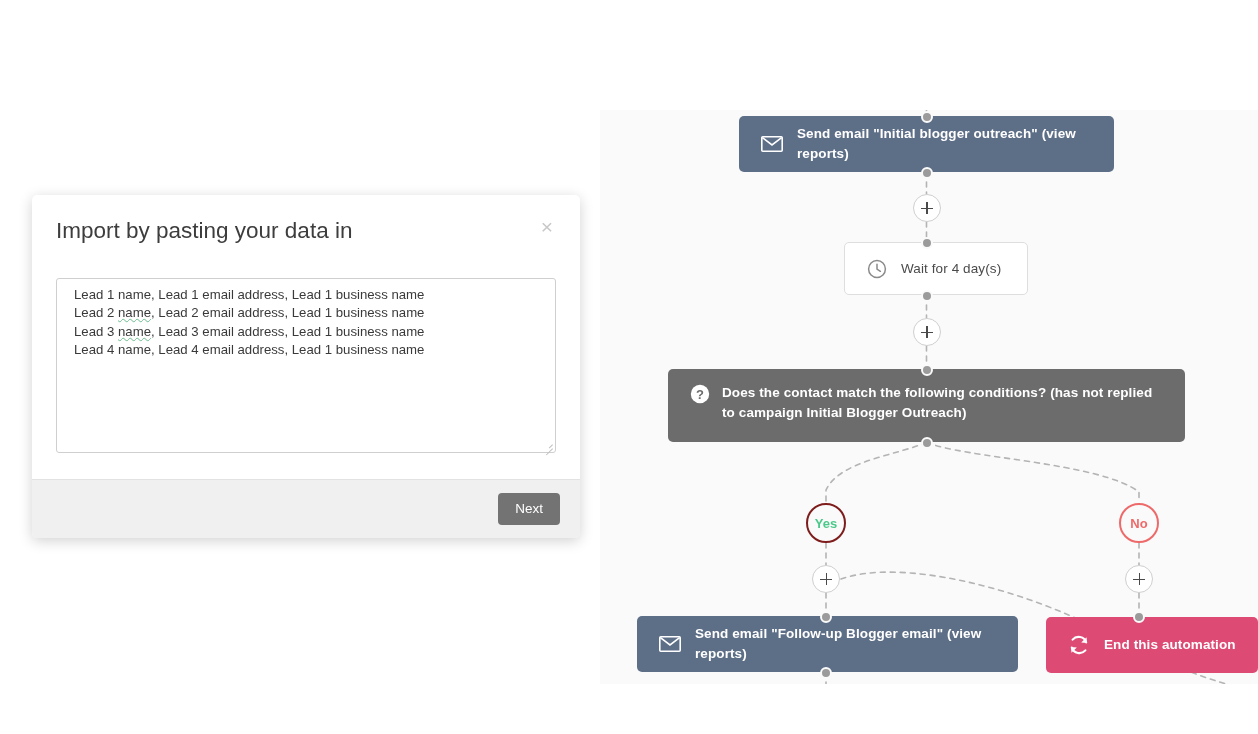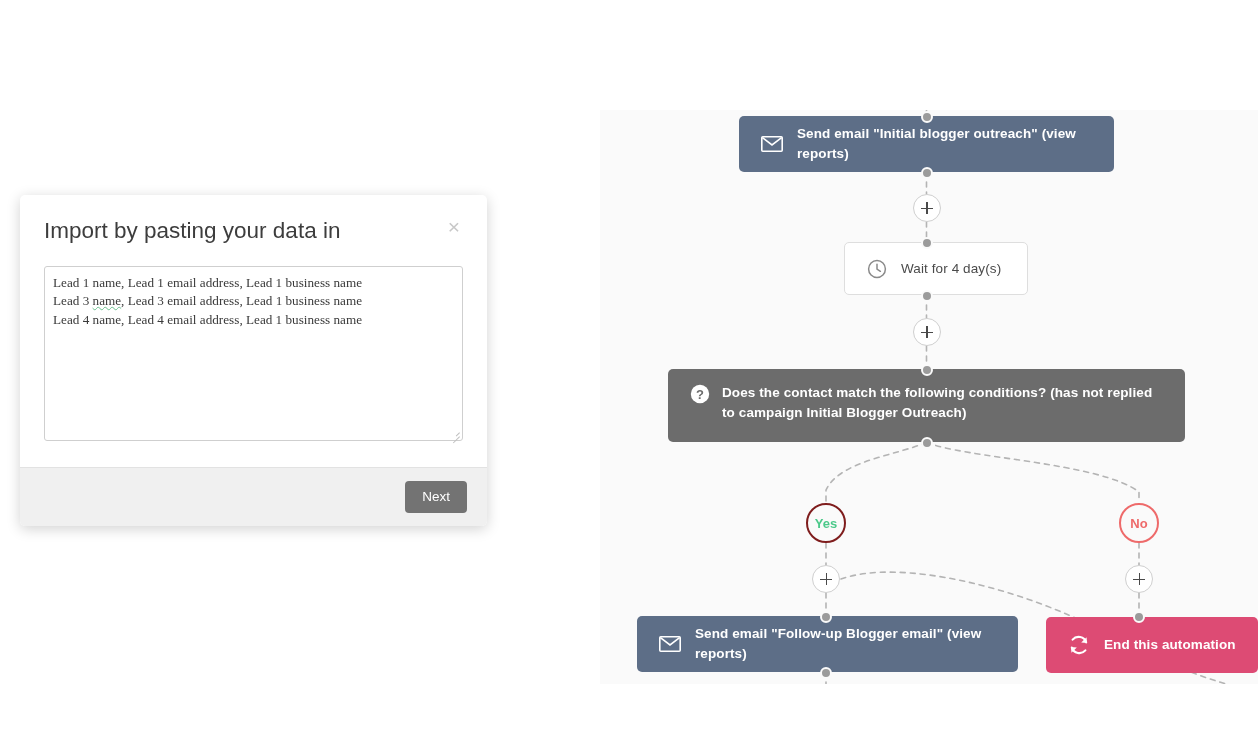--- a/index.html
+++ b/index.html
@@ -139,23 +139,23 @@
     font-size: 13px;
     font-weight: bold;
     z-index: 6;
   }
   .branch-yes { border: 2px solid #7f1d1d; color: #4cc98a; text-align: right; }
   .branch-no  { border: 2px solid #ee6a6a; color: #ee6a6a; }
 
   
   #import-dialog {
     position: absolute;
-    left: 20px;
+    left: 32px;
     top: 195px;
-    width: 467px;
+    width: 548px;
     background: #ffffff;
     border-radius: 5px;
     box-shadow: 0 3px 14px rgba(0,0,0,0.18);
     z-index: 20;
     overflow: hidden;
   }
   .dialog-header {
     position: relative;
     padding: 22px 24px 4px 24px;
   }
@@ -186,30 +186,31 @@
   }
   .dialog-body {
     padding: 18px 24px 26px 24px;
   }
   
   .ta-wrap { position: relative; }
   .ta-faux {
     box-sizing: border-box;
     width: 100%;
     height: 175px;
-    padding: 7px 8px;
+    padding: 7px 17px;
     border: 1px solid #cfcfcf;
     border-radius: 3px;
-    font-family: Liberation Serif, serif;
+    font-family: Liberation Sans, sans-serif;
     font-size: 13.2px;
     line-height: 18.3px;
     color: #3a3a3a;
     background: #ffffff;
     overflow: hidden;
     cursor: text;
+    margin-top: 12px;
   }
   .ta-line { white-space: pre; }
   .sp {
     text-decoration: underline;
     text-decoration-style: wavy;
     text-decoration-color: #6bbf8e;
     text-decoration-thickness: 1px;
     text-underline-offset: 1px;
   }
   .ta-resizer {
@@ -371,20 +372,21 @@
 
   <div class="dialog-header">
     <h2 class="dialog-title">Import by pasting your data in</h2>
     <button class="dialog-close">×</button>
   </div>
 
   <div class="dialog-body">
     <div class="ta-wrap">
       <div class="ta-faux" id="paste-faux">
           <div class="ta-line">Lead 1 name, Lead 1 email address, Lead 1 business name</div>
+          <div class="ta-line">Lead 2 <span class="sp">name</span>, Lead 2 email address, Lead 1 business name</div>
           <div class="ta-line">Lead 3 <span class="sp">name</span>, Lead 3 email address, Lead 1 business name</div>
           <div class="ta-line">Lead 4 name, Lead 4 email address, Lead 1 business name</div>
         </div>
       <div class="ta-resizer"></div>
     </div>
   </div>
 
   <div class="dialog-footer">
     <button class="btn-next">Next</button>
   </div>

